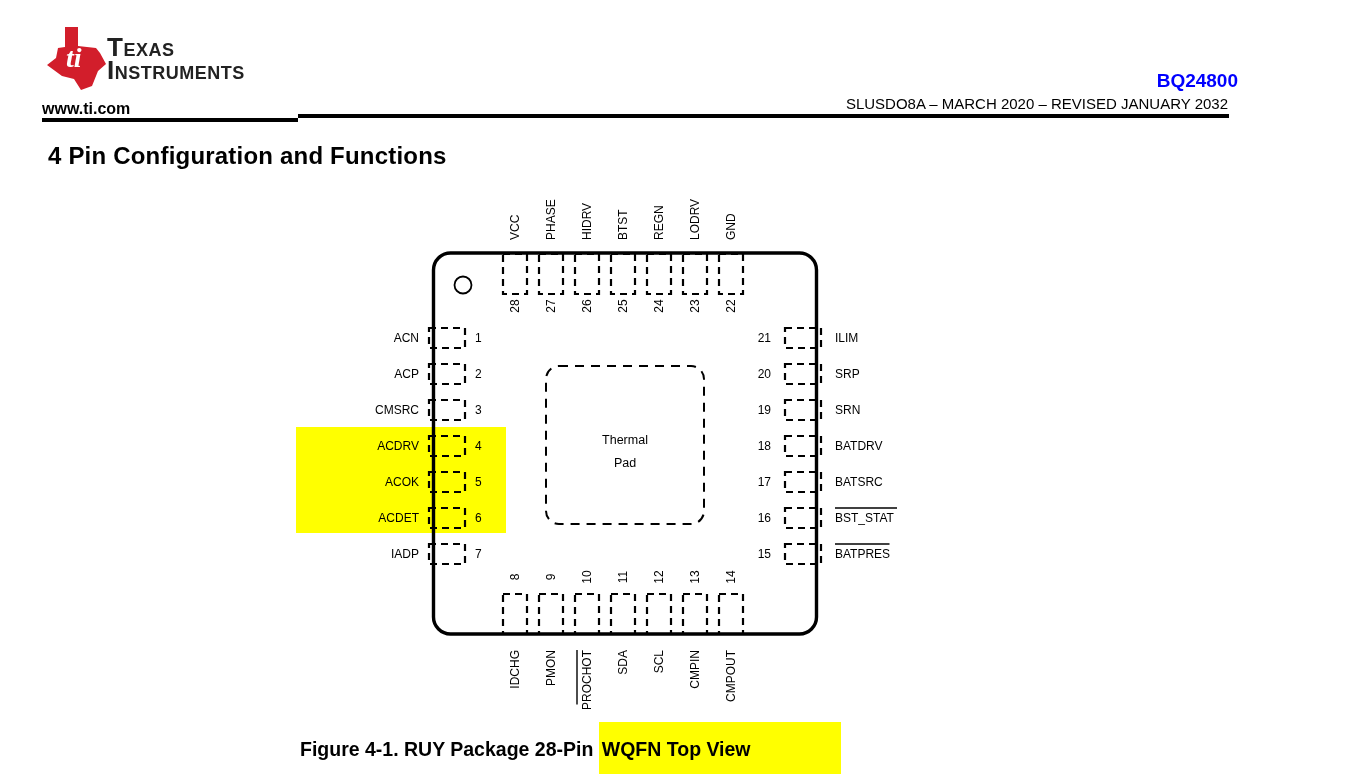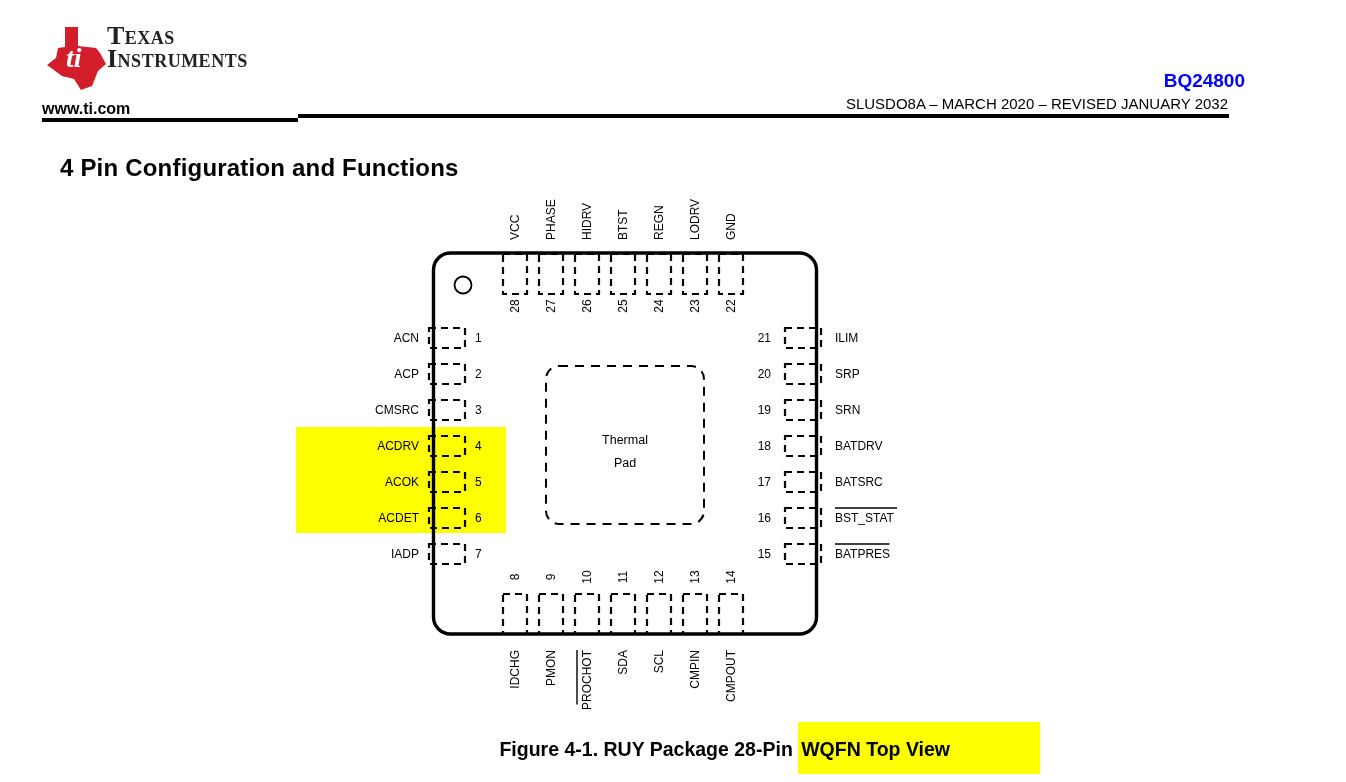--- a/index.html
+++ b/index.html
@@ -5,37 +5,37 @@
   html,body{margin:0;padding:0}
   body{
     width:1346px;height:782px;position:relative;overflow:hidden;
     background:#ffffff;color:#000;
     font-family:"Liberation Sans", sans-serif;
   }
   .abs{position:absolute}
 
   
   .logo-icon{left:44px;top:26px;width:64px;height:66px}
-  .brand{left:107px;top:24px;font-family:Liberation Serif, serif;font-variant:small-caps;
+  .brand{left:107px;top:36px;font-family:Liberation Sans, sans-serif;font-variant:small-caps;
          font-weight:600;color:#222;font-size:26px;line-height:23px;letter-spacing:.5px}
   .website{left:42px;top:100px;font-size:16px;font-weight:bold}
-  .part-number{right:101px;top:70px;font-size:19px;font-weight:bold;color:var(--link-blue,#00f)}
+  .part-number{right:108px;top:70px;font-size:19px;font-weight:bold;color:var(--link-blue,#00f)}
   .doc-revision{right:118px;top:95px;font-size:15px}
   .rule{background:#000}
   .rule-left{left:42px;top:118px;width:256px;height:4px}
   .rule-right{left:298px;top:114px;width:931px;height:4px}
 
   
   .section-title{left:48px;top:142px;font-size:24px;font-weight:bold;letter-spacing:.2px}
 
   
   .diagram{left:280px;top:180px;width:740px;height:550px}
 
   
-  .caption{left:300px;top:722px;width:740px;text-align:right;white-space:nowrap;
+  .caption{left:300px;top:722px;width:740px;text-align:left;white-space:nowrap;
            font-size:19.5px;font-weight:bold}
   .caption .hl{display:inline-block;background:var(--hl-yellow,#ff0);
                padding:16px 90px 13px 3px}
 </style>
 </head>
 <body>
 
 <svg class="abs logo-icon" viewBox="0 0 64 66" aria-hidden="true">
   <path d="M21 1 L34 1 L34 20 L52 22 L56 27 L62 38 L54 45 L48 60 L37 64 L30 53 L18 50 L3 39 L12 32 L14 22 L21 21 Z" fill="#d21e2b" class="ti-red-fill"></path>
   <text x="22" y="41" font-family="Liberation Serif, serif" font-style="italic" font-weight="bold" font-size="28" fill="#ffffff">ti</text>
@@ -45,21 +45,21 @@
   <div>Texas</div>
   <div>Instruments</div>
 </div>
 
 <div class="abs website">www.ti.com</div>
 <div class="abs part-number">BQ24800</div>
 <div class="abs doc-revision">SLUSDO8A – MARCH 2020 – REVISED JANUARY 2032</div>
 <div class="abs rule rule-left"></div>
 <div class="abs rule rule-right"></div>
 
-<h1 class="abs section-title" style="margin:12px">4 Pin Configuration and Functions</h1>
+<h1 class="abs section-title" style="margin:0">4 Pin Configuration and Functions</h1>
 
 <svg class="abs diagram" id="pin-diagram" viewBox="280 180 740 550">
     <rect x="296" y="427" width="210" height="106" fill="#ffff00"></rect>
     <rect x="433.5" y="253" width="383" height="381" rx="17" fill="none" stroke="#000000" stroke-width="3.4"></rect>
     <circle cx="463" cy="285" r="8.5" fill="none" stroke="#000000" stroke-width="1.8"></circle>
     <rect x="546" y="366" width="158" height="158" rx="13" fill="none" stroke="#000000" stroke-width="2" stroke-dasharray="9,7"></rect>
     <text font-family="&quot;Liberation Sans&quot;,sans-serif" font-size="12.5" fill="#000000" dominant-baseline="central" x="625" y="440" text-anchor="middle">Thermal</text>
     <text font-family="&quot;Liberation Sans&quot;,sans-serif" font-size="12.5" fill="#000000" dominant-baseline="central" x="625" y="463" text-anchor="middle">Pad</text>
     <rect x="503" y="254" width="24" height="40" fill="none" stroke="#000000" stroke-width="2.2" stroke-dasharray="7,5"></rect>
     <text font-family="&quot;Liberation Sans&quot;,sans-serif" font-size="12" fill="#000000" dominant-baseline="central" x="515" y="306" text-anchor="middle" transform="rotate(-90 515 306)">28</text>

